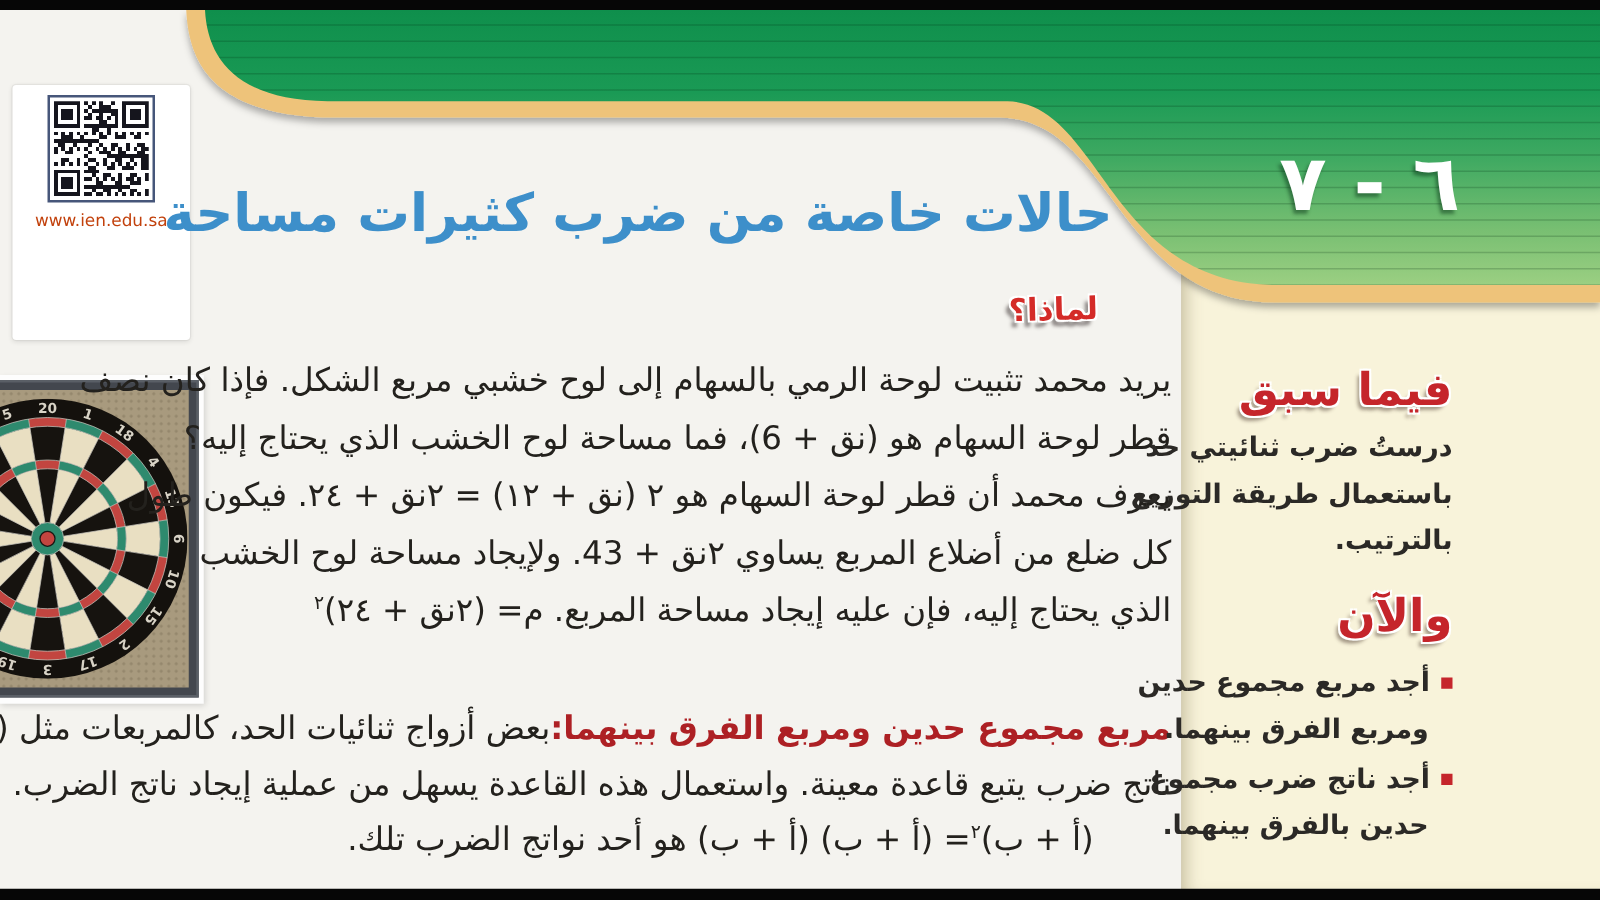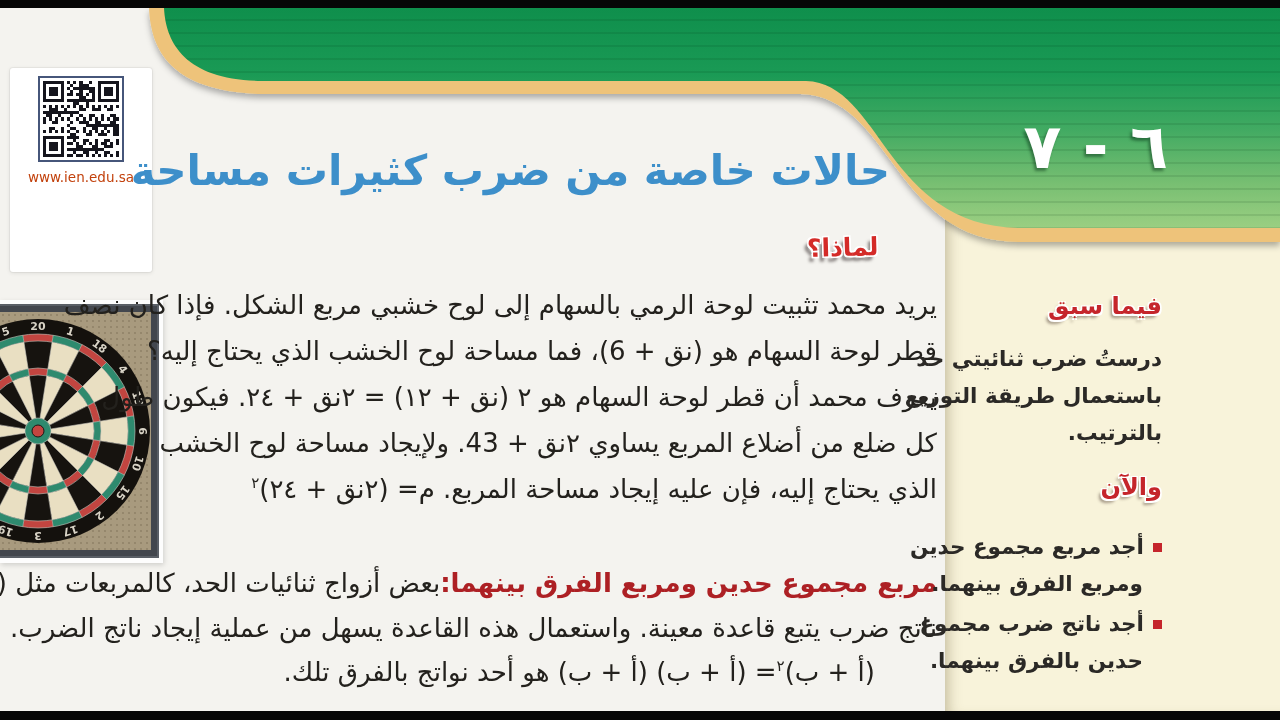--- a/index.html
+++ b/index.html
@@ -68,21 +68,21 @@
   
   .bl{
     position:absolute;right:343px;
     font-size:26px;color:#23211d;direction:rtl;white-space:nowrap;
   }
   .lead-red{color:#ad2024;font-weight:bold;}
   sup.e{font-size:.58em;vertical-align:super;line-height:0;}
   
   .sb-head{
     position:absolute;right:118px;
-    font-size:24px;font-weight:bold;color:#c5252b;
+    font-size:36px;font-weight:bold;color:#c5252b;
     direction:rtl;white-space:nowrap;
     text-shadow:1.5px 1.5px 0 #fff,-1.5px 1.5px 0 #fff,1.5px -1.5px 0 #fff,-1.5px -1.5px 0 #fff,-3px 4px 3px rgba(60,40,30,.45);
   }
   .sb-line{
     position:absolute;right:118px;
     font-size:21.5px;font-weight:bold;color:#2b2926;
     direction:rtl;white-space:nowrap;
   }
   .sb-line.indent{right:137px;}
   .bullet-sq{
@@ -598,21 +598,21 @@
 <div class="why">لماذا؟</div>
 
 <div class="bl" style="top:290px">يريد محمد تثبيت لوحة الرمي بالسهام إلى لوح خشبي مربع الشكل. فإذا كان نصف</div>
 <div class="bl" style="top:336px">قطر لوحة السهام هو (نق + 6)، فما مساحة لوح الخشب الذي يحتاج إليه؟</div>
 <div class="bl" style="top:382px">يعرف محمد أن قطر لوحة السهام هو ٢ (نق + ١٢) = ٢نق + ٢٤. فيكون طول</div>
 <div class="bl" style="top:428px">كل ضلع من أضلاع المربع يساوي ٢نق + 43. ولإيجاد مساحة لوح الخشب</div>
 <div class="bl" style="top:474px"><span>الذي يحتاج إليه، فإن عليه إيجاد مساحة المربع. م= (٢نق + ٢٤)</span><sup class="e">٢</sup></div>
 
 <div class="bl" style="top:568px"><span class="lead-red">مربع مجموع حدين ومربع الفرق بينهما:</span><span>بعض أزواج ثنائيات الحد، كالمربعات مثل (٢نق + ٢٤)٢</span></div>
 <div class="bl" style="top:613px">ناتج ضرب يتبع قاعدة معينة. واستعمال هذه القاعدة يسهل من عملية إيجاد ناتج الضرب. فمربع المجموع</div>
-<div class="bl" style="top:657px; right:405px"><span>(أ + ب)</span><sup class="e">٢</sup><span>= (أ + ب) (أ + ب) هو أحد نواتج بالفرق تلك.</span></div>
+<div class="bl" style="top:657px; right:405px"><span>(أ + ب)</span><sup class="e">٢</sup><span>= (أ + ب) (أ + ب) هو أحد نواتج الضرب تلك.</span></div>
 
 <div class="sb-head" style="top:292px">فيما سبق</div>
 <div class="sb-line" style="top:346px">درستُ ضرب ثنائيتي حد</div>
 <div class="sb-line" style="top:383px">باستعمال طريقة التوزيع</div>
 <div class="sb-line" style="top:420px">بالترتيب.</div>
 
 <div class="sb-head" style="top:473px">والآن</div>
 <div class="sb-line" style="top:534px"><span class="bullet-sq"></span><span>أجد مربع مجموع حدين</span></div>
 <div class="sb-line indent" style="top:571px">ومربع الفرق بينهما.</div>
 <div class="sb-line" style="top:611px"><span class="bullet-sq"></span><span>أجد ناتج ضرب مجموع</span></div>

